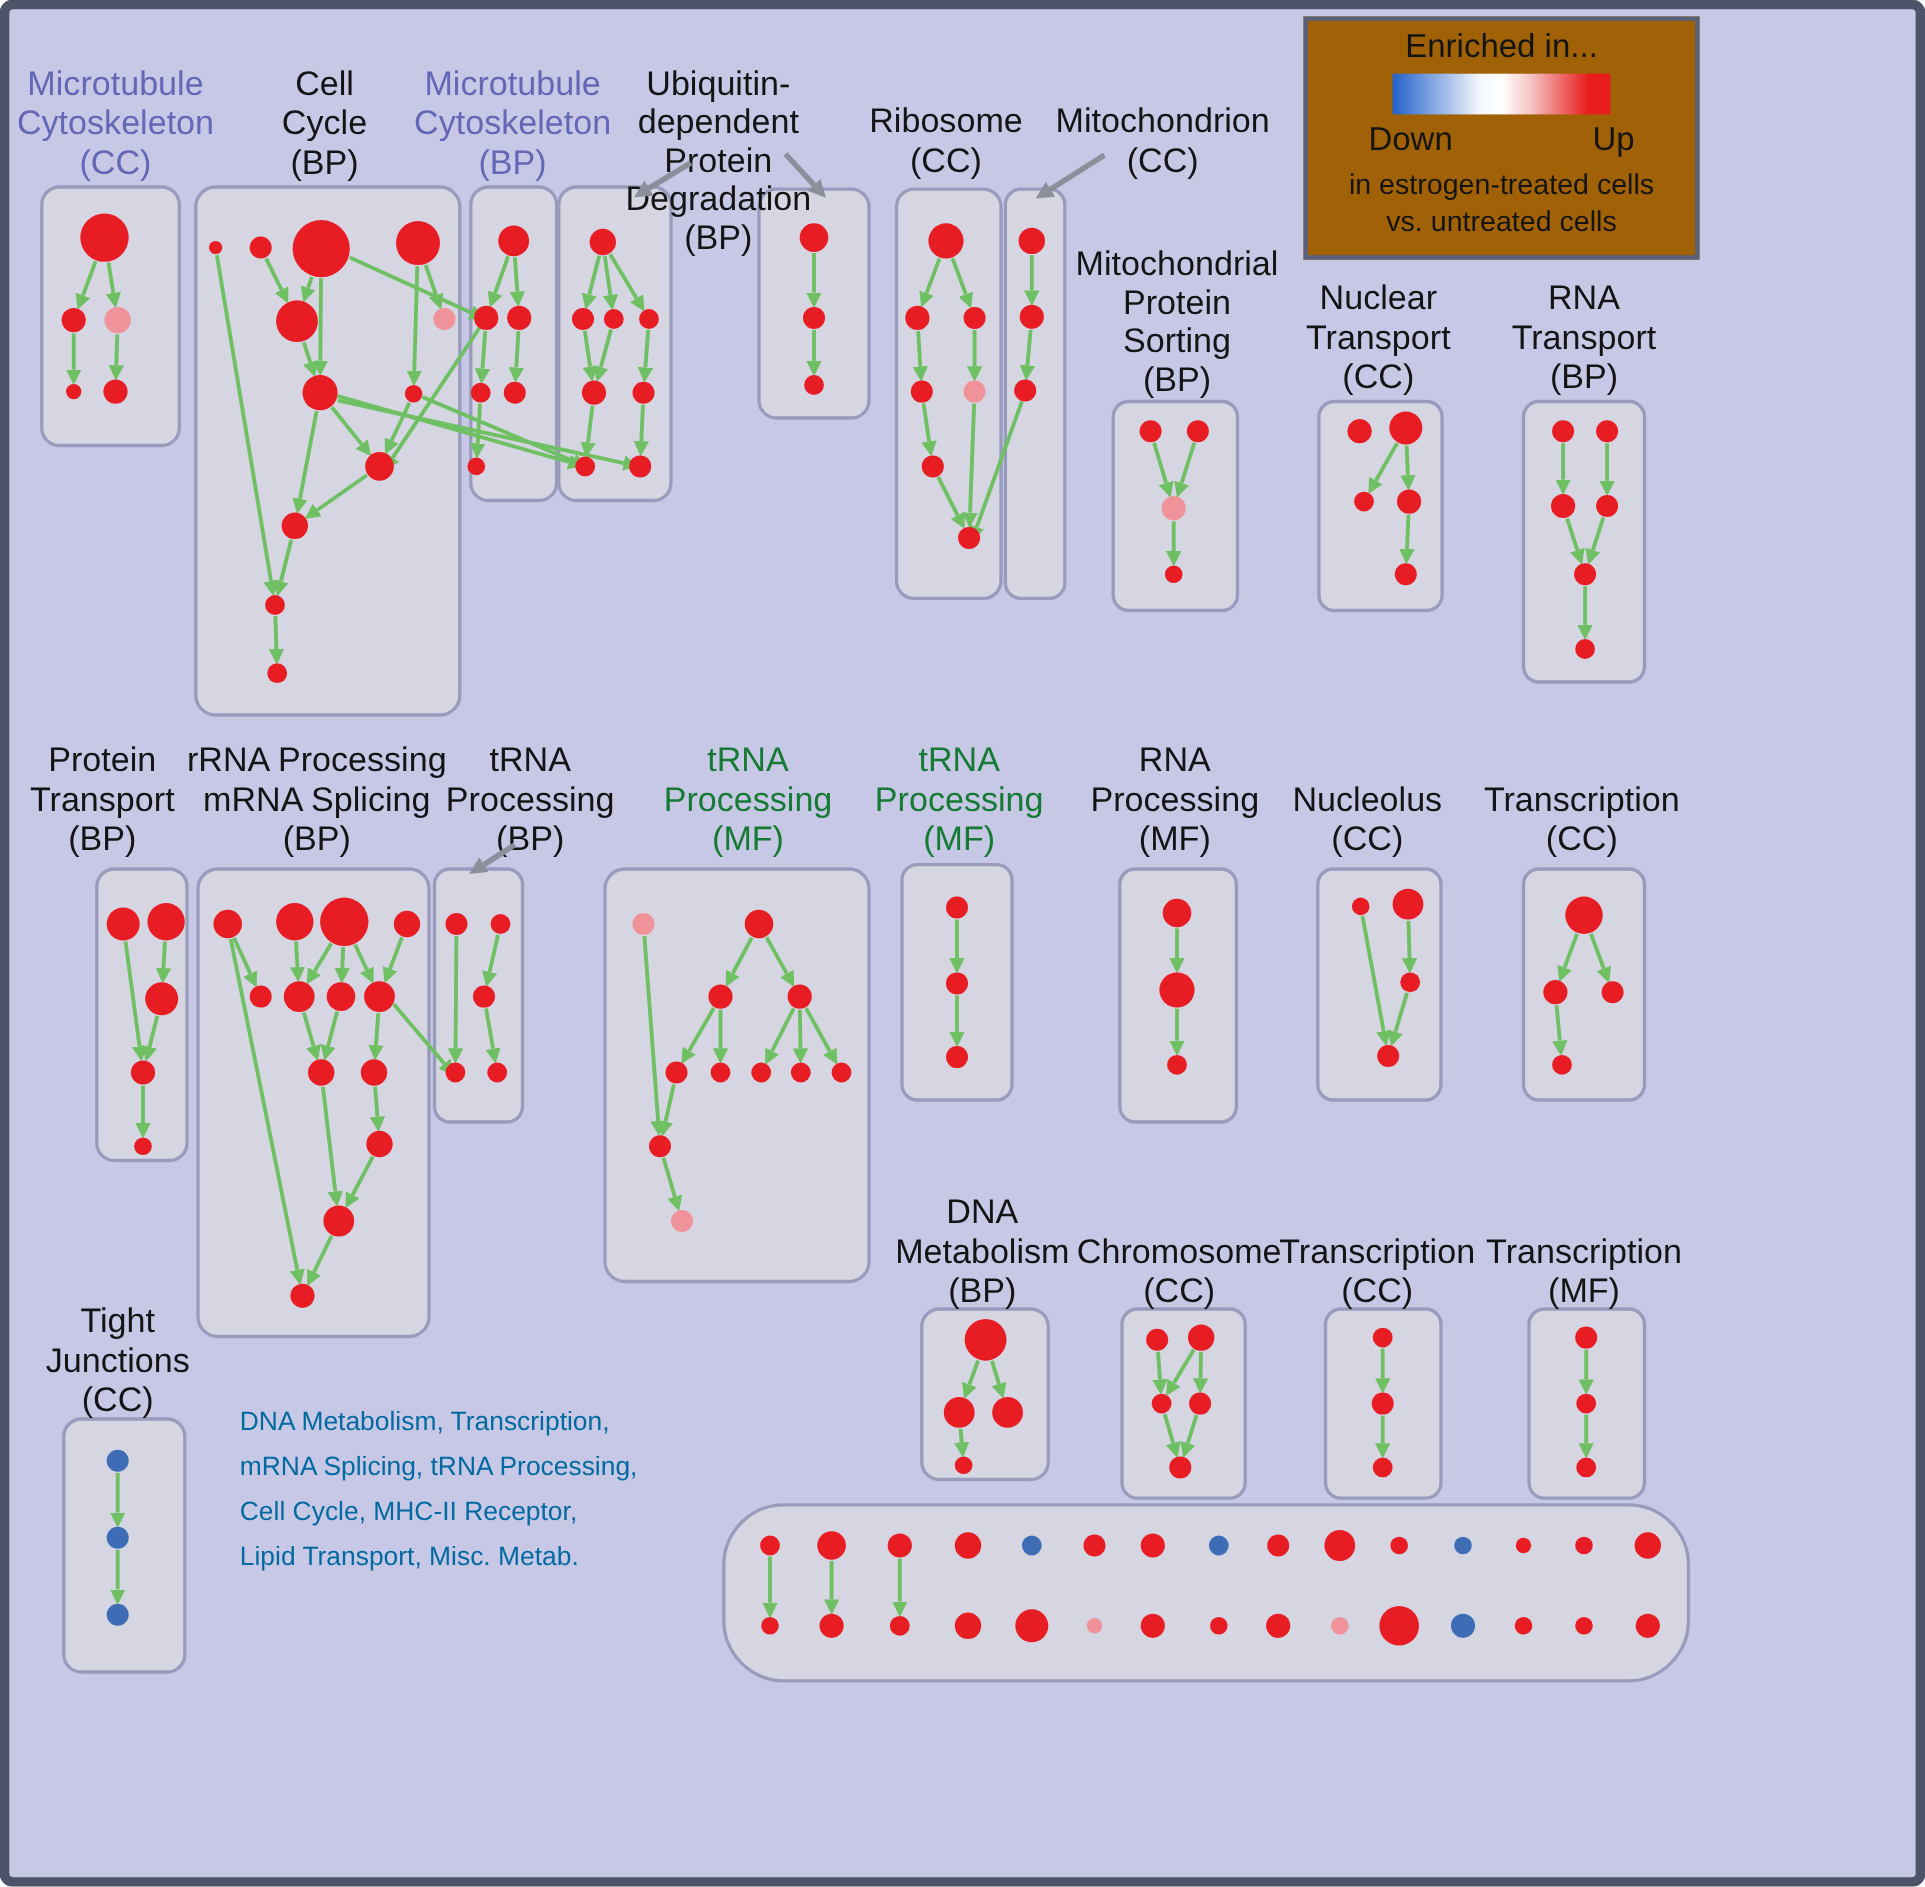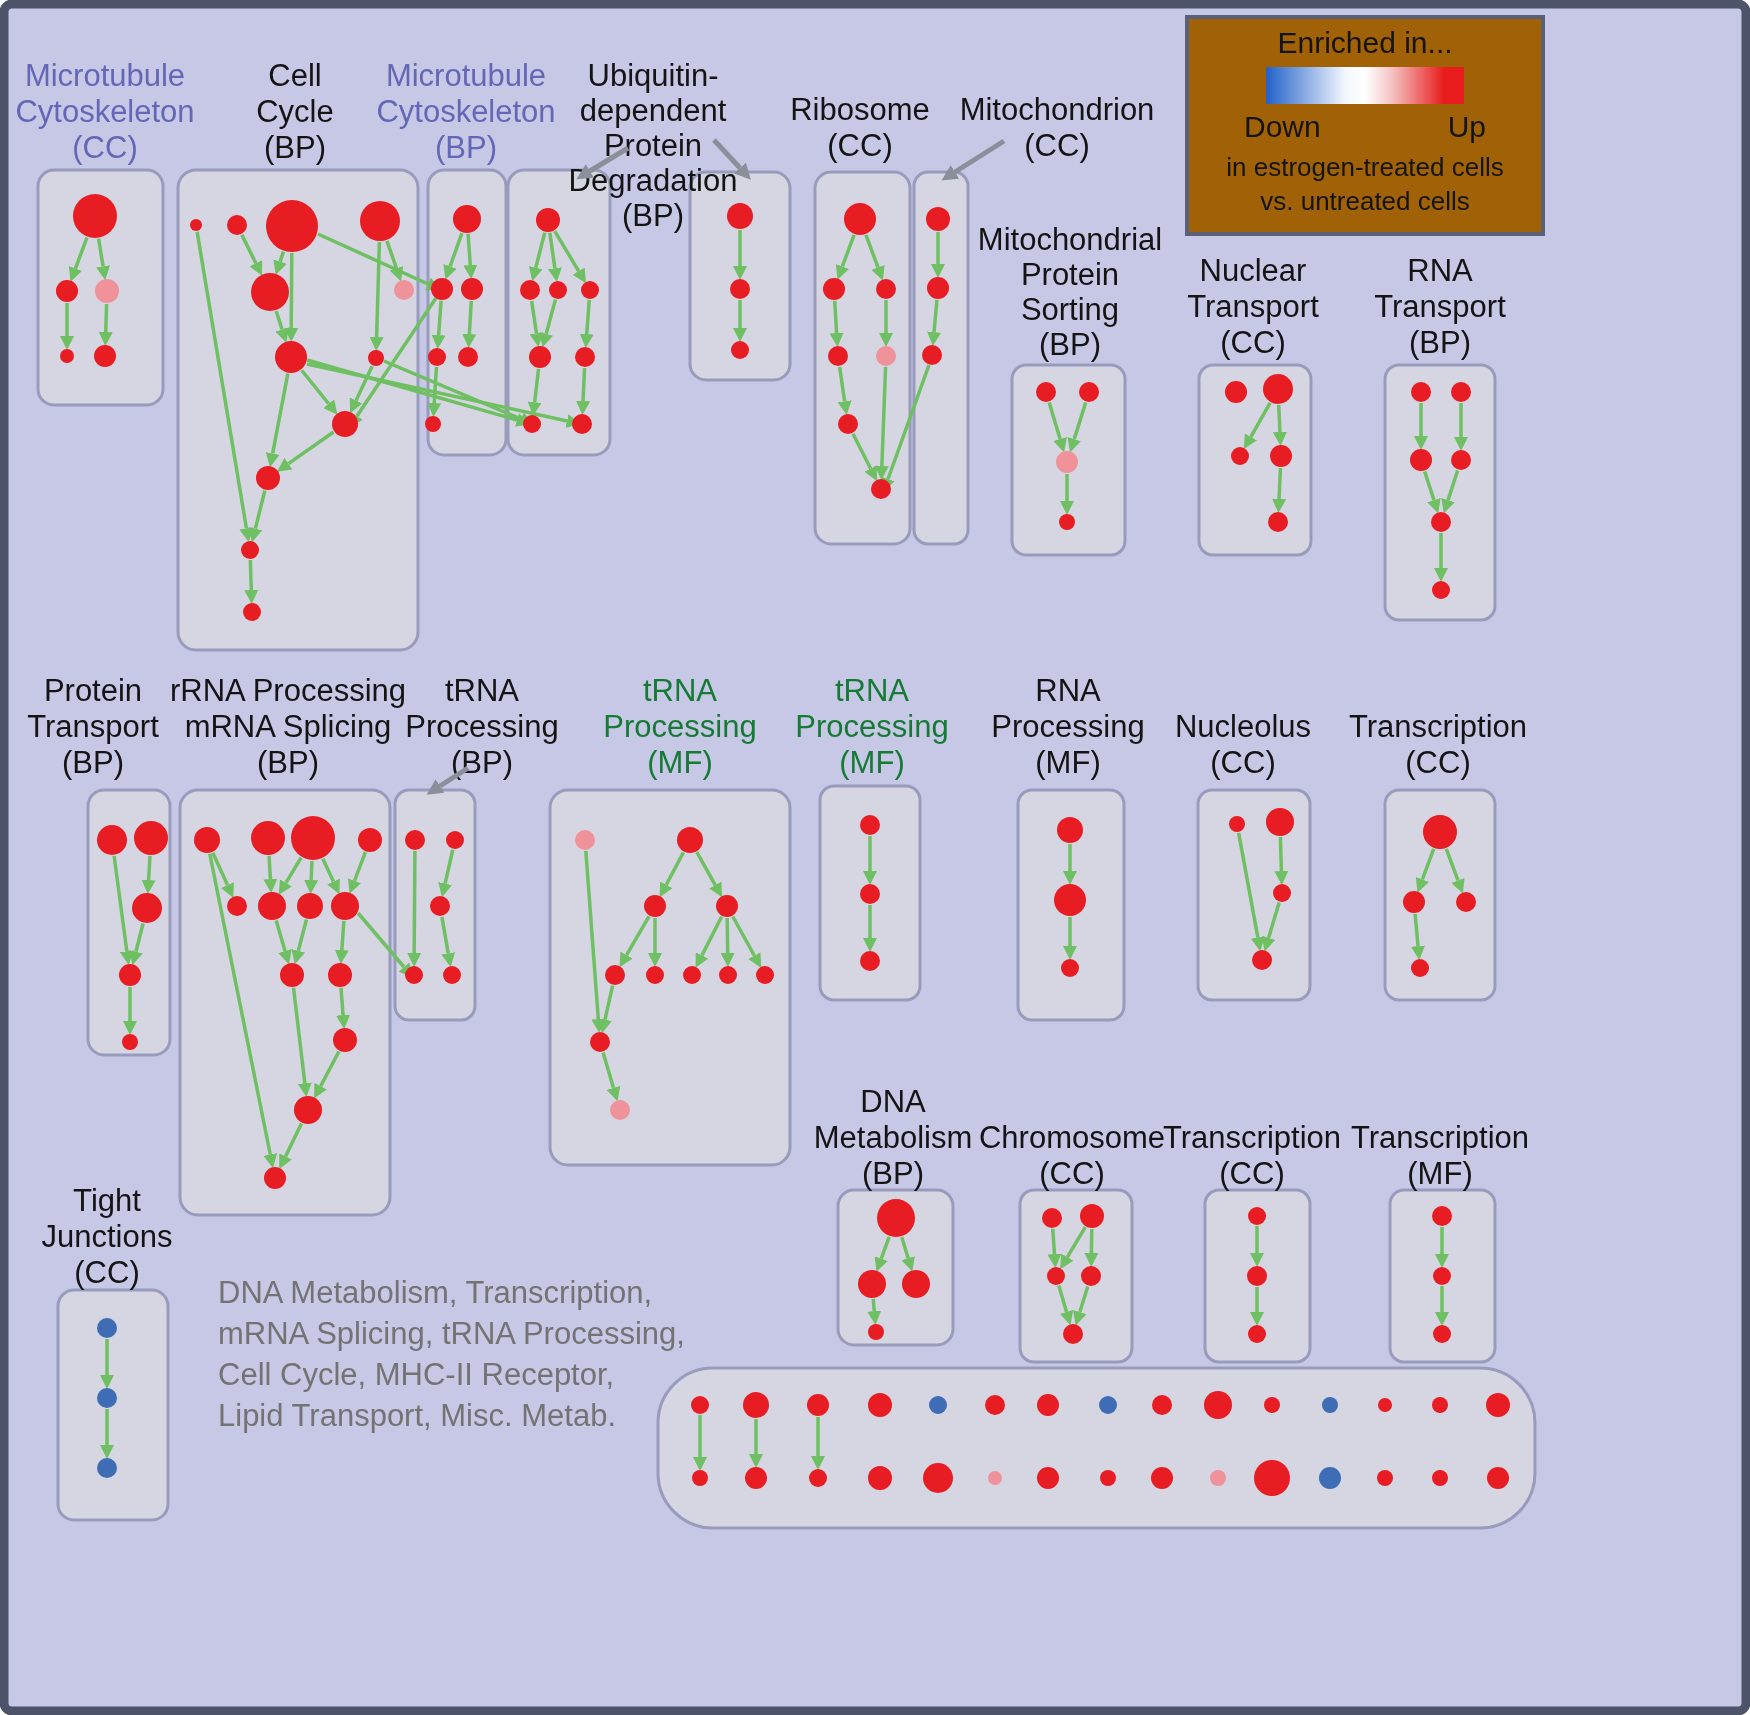--- a/index.html
+++ b/index.html
@@ -7,21 +7,21 @@
   #diagram{position:absolute;left:0;top:0;}
   #diagram text{font-family:"Liberation Sans",sans-serif;}
   .legend{position:absolute;left:1185px;top:15px;width:360px;height:221px;background:#a16207;
           border:4px solid #596078;box-sizing:border-box;color:#141414;text-align:center;}
   .legend-title{font-size:30px;margin-top:7px;}
   .legend-gradient{width:198px;height:37px;margin:7px auto 6px;
           background:linear-gradient(to right,#2261c9 0%,#f3f7fd 40%,#ffffff 50%,#f5c6c6 63%,#e81c1c 90%);}
   .legend-scale{display:flex;justify-content:space-between;width:242px;margin:2px auto 0;font-size:30px;gap:48px;}
   .legend-caption{font-size:26px;line-height:34px;}
   .legend-caption.first{margin-top:6px;}
-  .misc-text{position:absolute;left:218px;top:1272px;font-size:31px;line-height:41px;color:#737373;white-space:nowrap;}
+  .misc-text{position:absolute;left:218px;top:1272px;font-size:24px;line-height:41px;color:#0369a1;white-space:nowrap;}
 </style>
 </head>
 <body>
 
 <div id="stage">
 
   <svg id="diagram" width="1750" height="1715" viewBox="0 0 1750 1715">
     <defs>
       <marker id="arrow-green" viewBox="0 0 10 10" refX="0" refY="5" markerWidth="14" markerHeight="14" markerUnits="userSpaceOnUse" orient="auto">
         <path d="M0,0 L10,5 L0,10 Z" fill="#6fbf63"></path>

